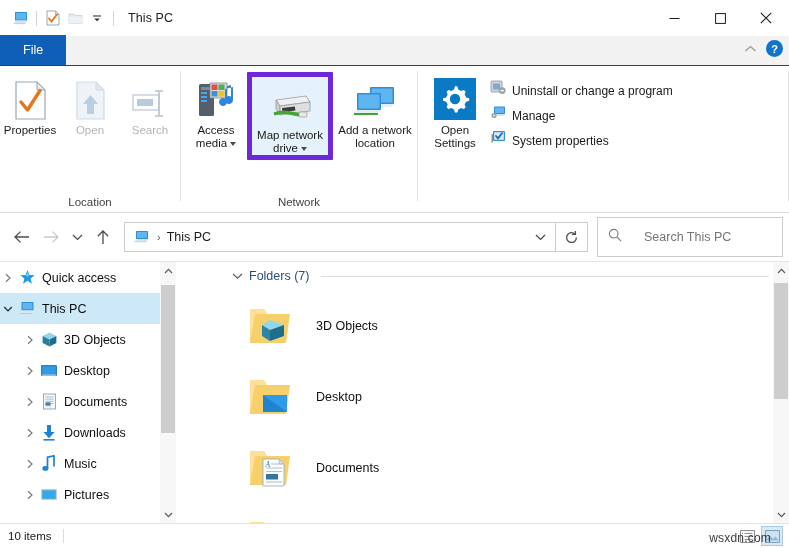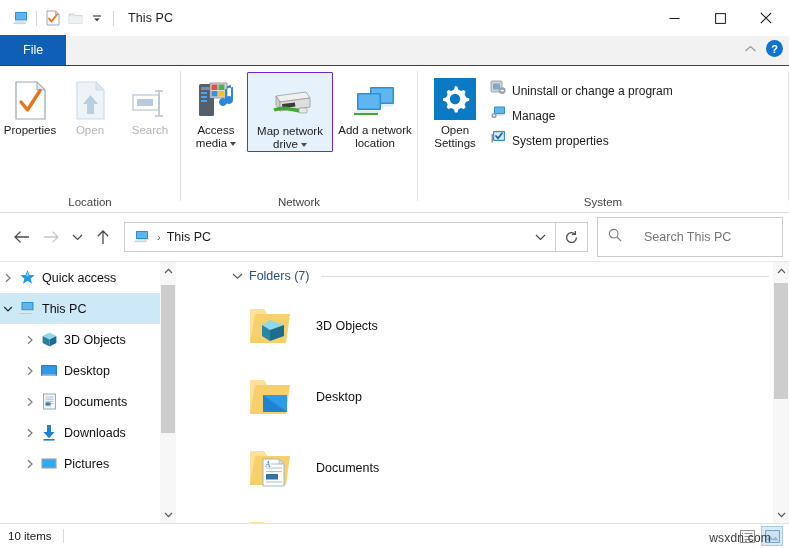--- a/index.html
+++ b/index.html
@@ -38,21 +38,21 @@
             display: flex; position: relative; flex: none; }
   .rgroup { display: flex; flex-direction: column; position: relative; height: 147px; }
   .rgroup-body { display: flex; align-items: flex-start; padding-top: 6px; flex: 1; }
   .rgroup-label { height: 21px; text-align: center; font-size: 11.5px; color: #444; line-height: 21px; }
   .rgroup-div { width: 1px; background: #e2e2e2; margin-top: 5px; height: 130px; align-self: flex-start; }
 
   .bigbtn { width: 66px; display: flex; flex-direction: column; align-items: center; padding-top: 4px;
             font-size: 11.5px; color: #1a1a1a; text-align: center; line-height: 13px; }
   .bigbtn .ic { height: 44px; display: flex; align-items: flex-end; justify-content: center; margin-bottom: 4px; }
   .bigbtn.disabled { color: #b4b4b4; }
-  .bigbtn.hov { background: #e6f2fb; border: 1px solid #6d28d9; border-radius: 1px; }
+  .bigbtn.hov { background: #e6f2fb; border: 5px solid #6d28d9; border-radius: 1px; }
 
   .smallcol { display: flex; flex-direction: column; padding-top: 4px; gap: 3px; }
   .smallbtn { height: 22px; display: flex; align-items: flex-end; font-size: 12px; color: #1a1a1a; padding: 0 4px; gap: 6px; }
 
   .caret { display: inline-block; width: 0; height: 0; border-left: 3.5px solid transparent;
            border-right: 3.5px solid transparent; border-top: 4px solid #4a4a4a; margin-left: 3px; vertical-align: middle; }
 
   
   .addrbar { height: 48px; display: flex; align-items: center; background: #fff; padding: 0 6px; flex: none; }
   .navbtn { width: 30px; height: 30px; display: flex; align-items: center; justify-content: center;
@@ -325,21 +325,20 @@
                 <rect x="3" y="2" width="12" height="10" rx="1" fill="#2f8fd6"></rect>
                 <rect x="4.2" y="3.2" width="9.6" height="7.6" fill="#dbeaf6"></rect>
                 <path d="M6 7 L8 9.3 L12 4.2" stroke="#1565a8" stroke-width="1.7" fill="none" stroke-linecap="round"></path>
                 <path d="M1.5 5 V13.5 H3 V5 Z" fill="#8b949c"></path>
               </svg>
             </span>
             <span>System properties</span>
           </div>
         </div>
       </div>
-      <div class="rgroup-label">System</div>
     </div>
     <div class="rgroup-div"></div>
   </div>
 
   <div class="addrbar">
     <div class="navbtn">
       <svg width="17" height="14" viewBox="0 0 17 14">
           <path d="M16 7 H2 M7.5 1.6 L2 7 L7.5 12.4" stroke="#4c4c4c" stroke-width="1.3" fill="none"></path>
         </svg>
     </div>
@@ -488,20 +487,34 @@
           </span>
           <span class="navico">
             <svg width="16" height="17" viewBox="0 0 16 17">
               <path d="M6 1 H10 V8 H13.6 L8 14.2 L2.4 8 H6 Z" fill="#1b82d6"></path>
               <rect x="2.4" y="15" width="11.2" height="1.6" fill="#1b82d6"></rect>
             </svg>
           </span>
           <span class="navlabel">Downloads</span>
         </div>
 
+        <div class="navitem child">
+          <span class="exp">
+            <svg width="8" height="10" viewBox="0 0 8 10">
+                <path d="M2 1.2 L6 5 L2 8.8" stroke="#7b7b7b" stroke-width="1.2" fill="none"></path>
+              </svg>
+          </span>
+          <span class="navico">
+            <svg width="14" height="17" viewBox="0 0 14 17">
+              <path d="M5.5 13.2 V2.2 L12 0.8 V11.6" stroke="#1b82d6" stroke-width="1.7" fill="none"></path>
+              <ellipse cx="3.4" cy="13.4" rx="3" ry="2.4" fill="#1b82d6"></ellipse>
+            </svg>
+          </span>
+          <span class="navlabel">Music</span>
+        </div>
 
         <div class="navitem child">
           <span class="exp">
             <svg width="8" height="10" viewBox="0 0 8 10">
                 <path d="M2 1.2 L6 5 L2 8.8" stroke="#7b7b7b" stroke-width="1.2" fill="none"></path>
               </svg>
           </span>
           <span class="navico">
             <svg width="18" height="15" viewBox="0 0 18 15">
               <rect x="1" y="2" width="16" height="11" rx="1" fill="#c3ced8"></rect>

